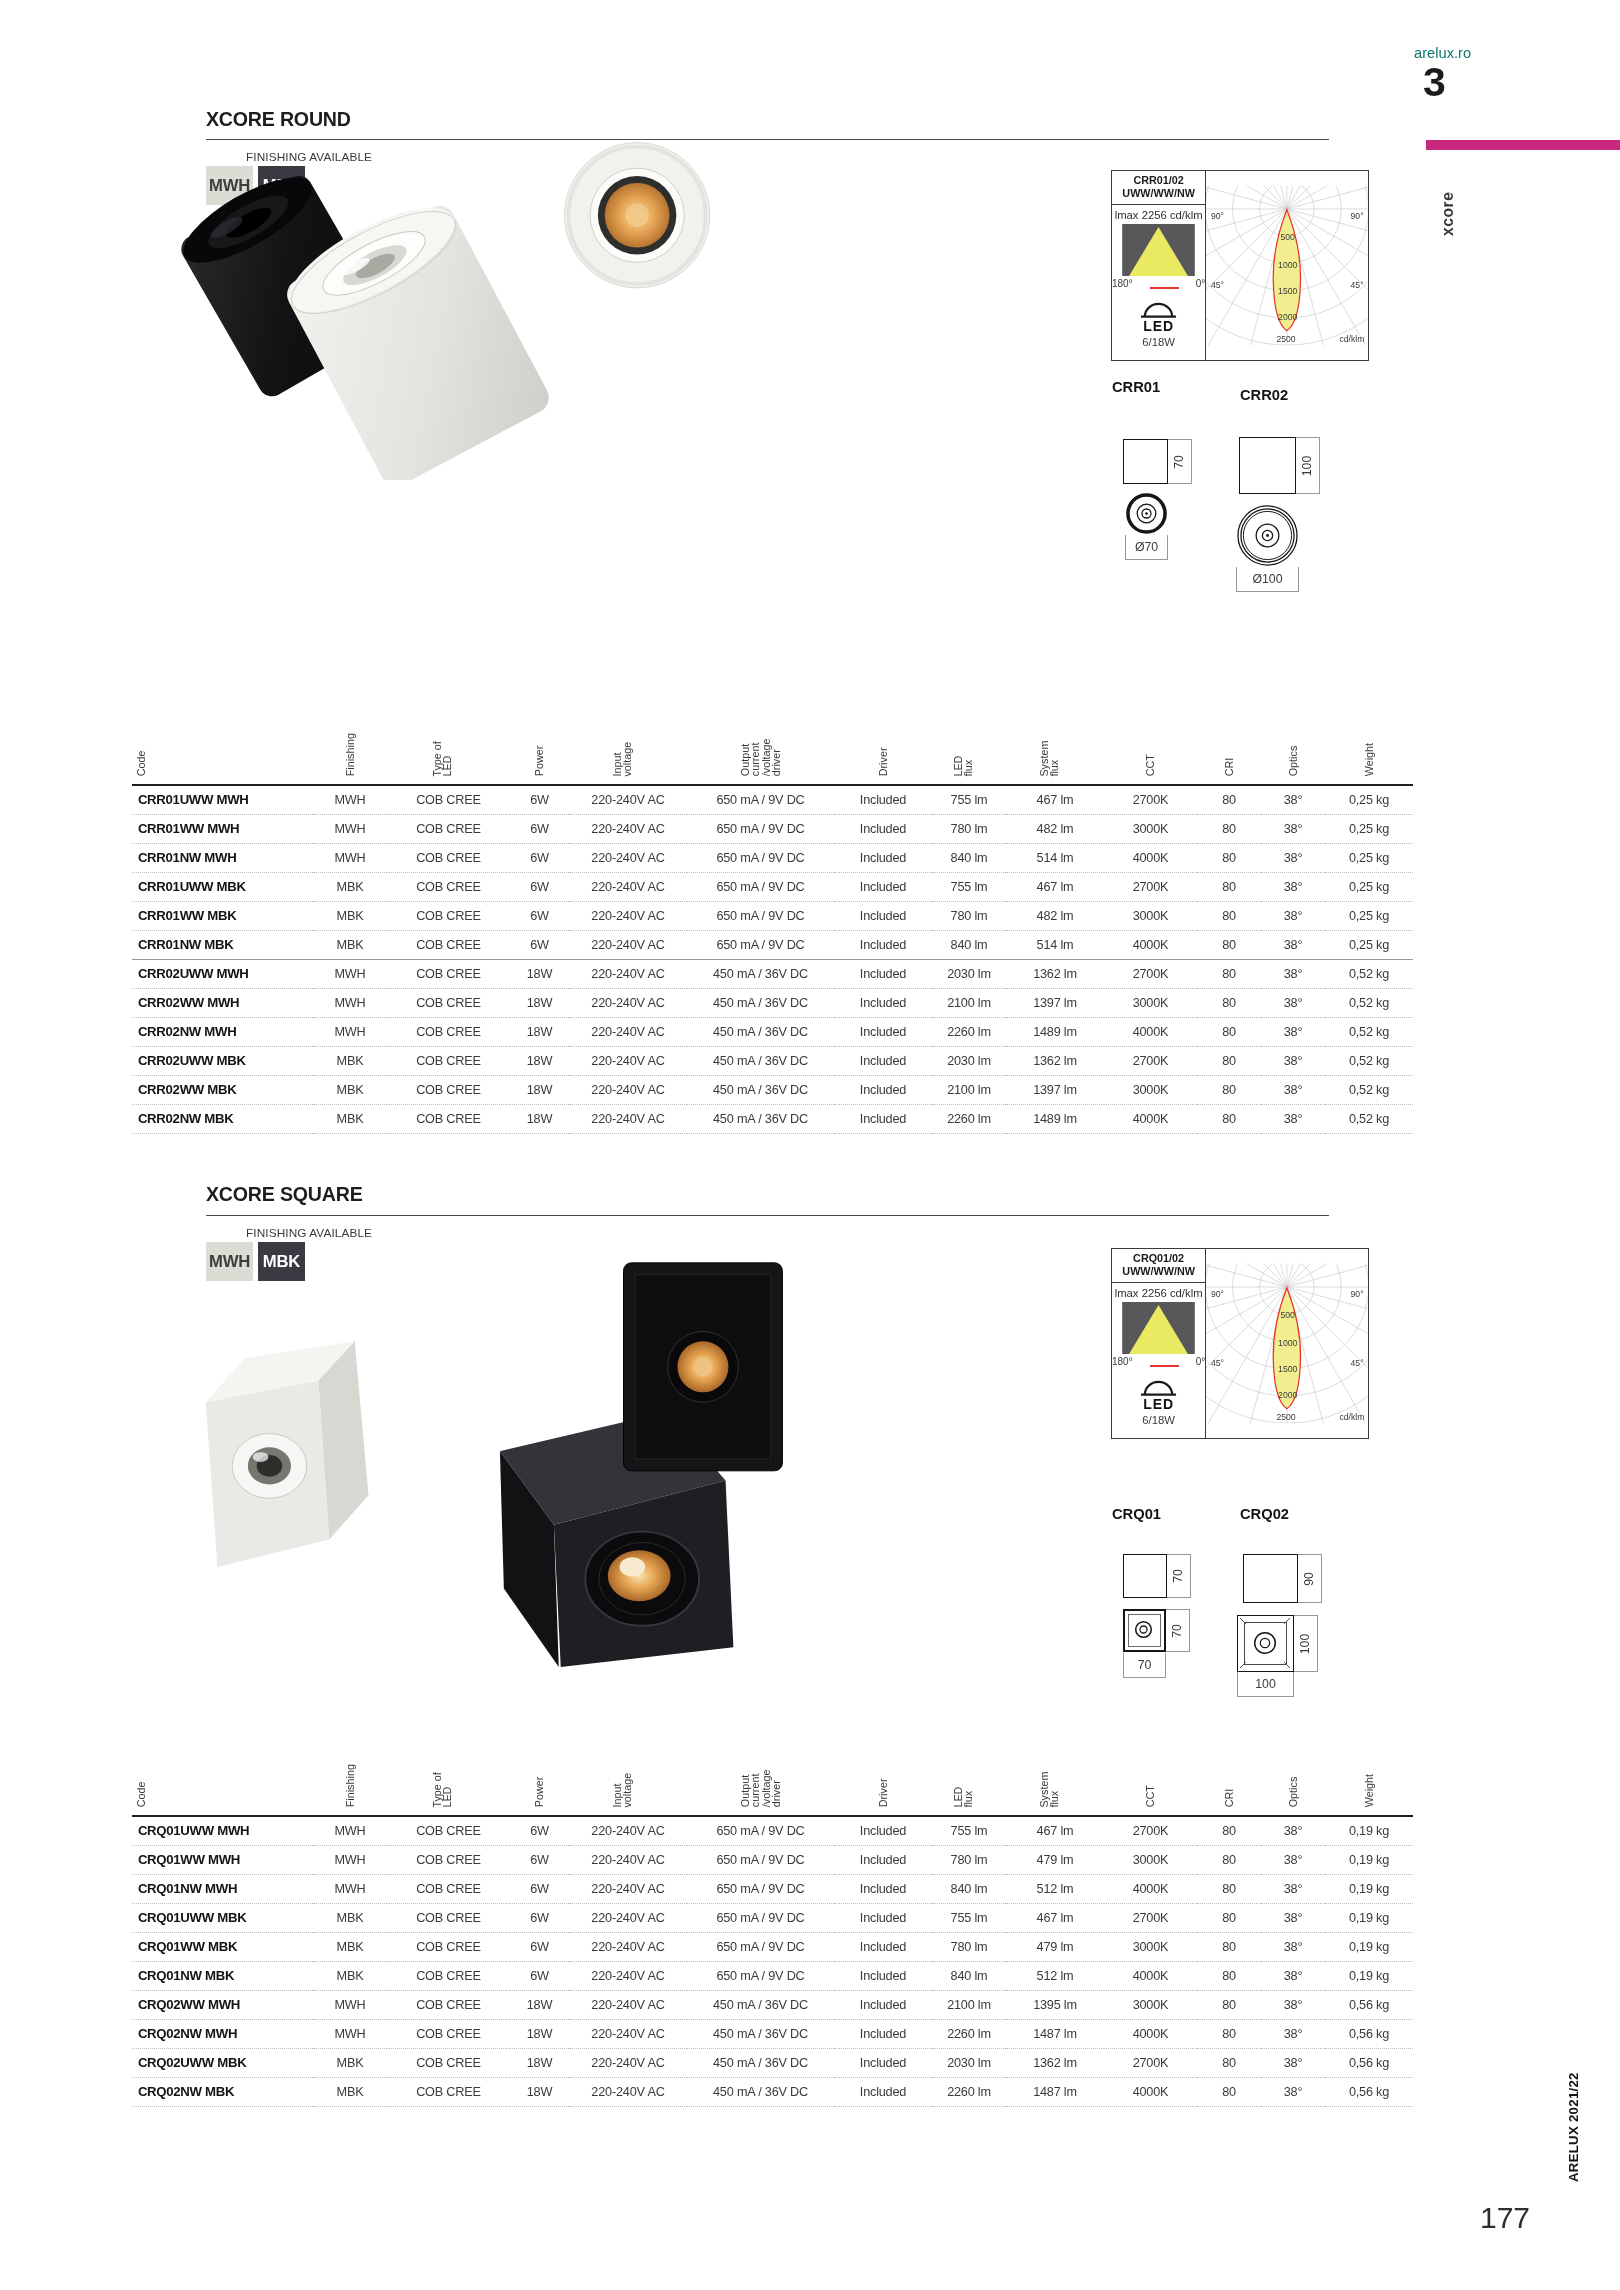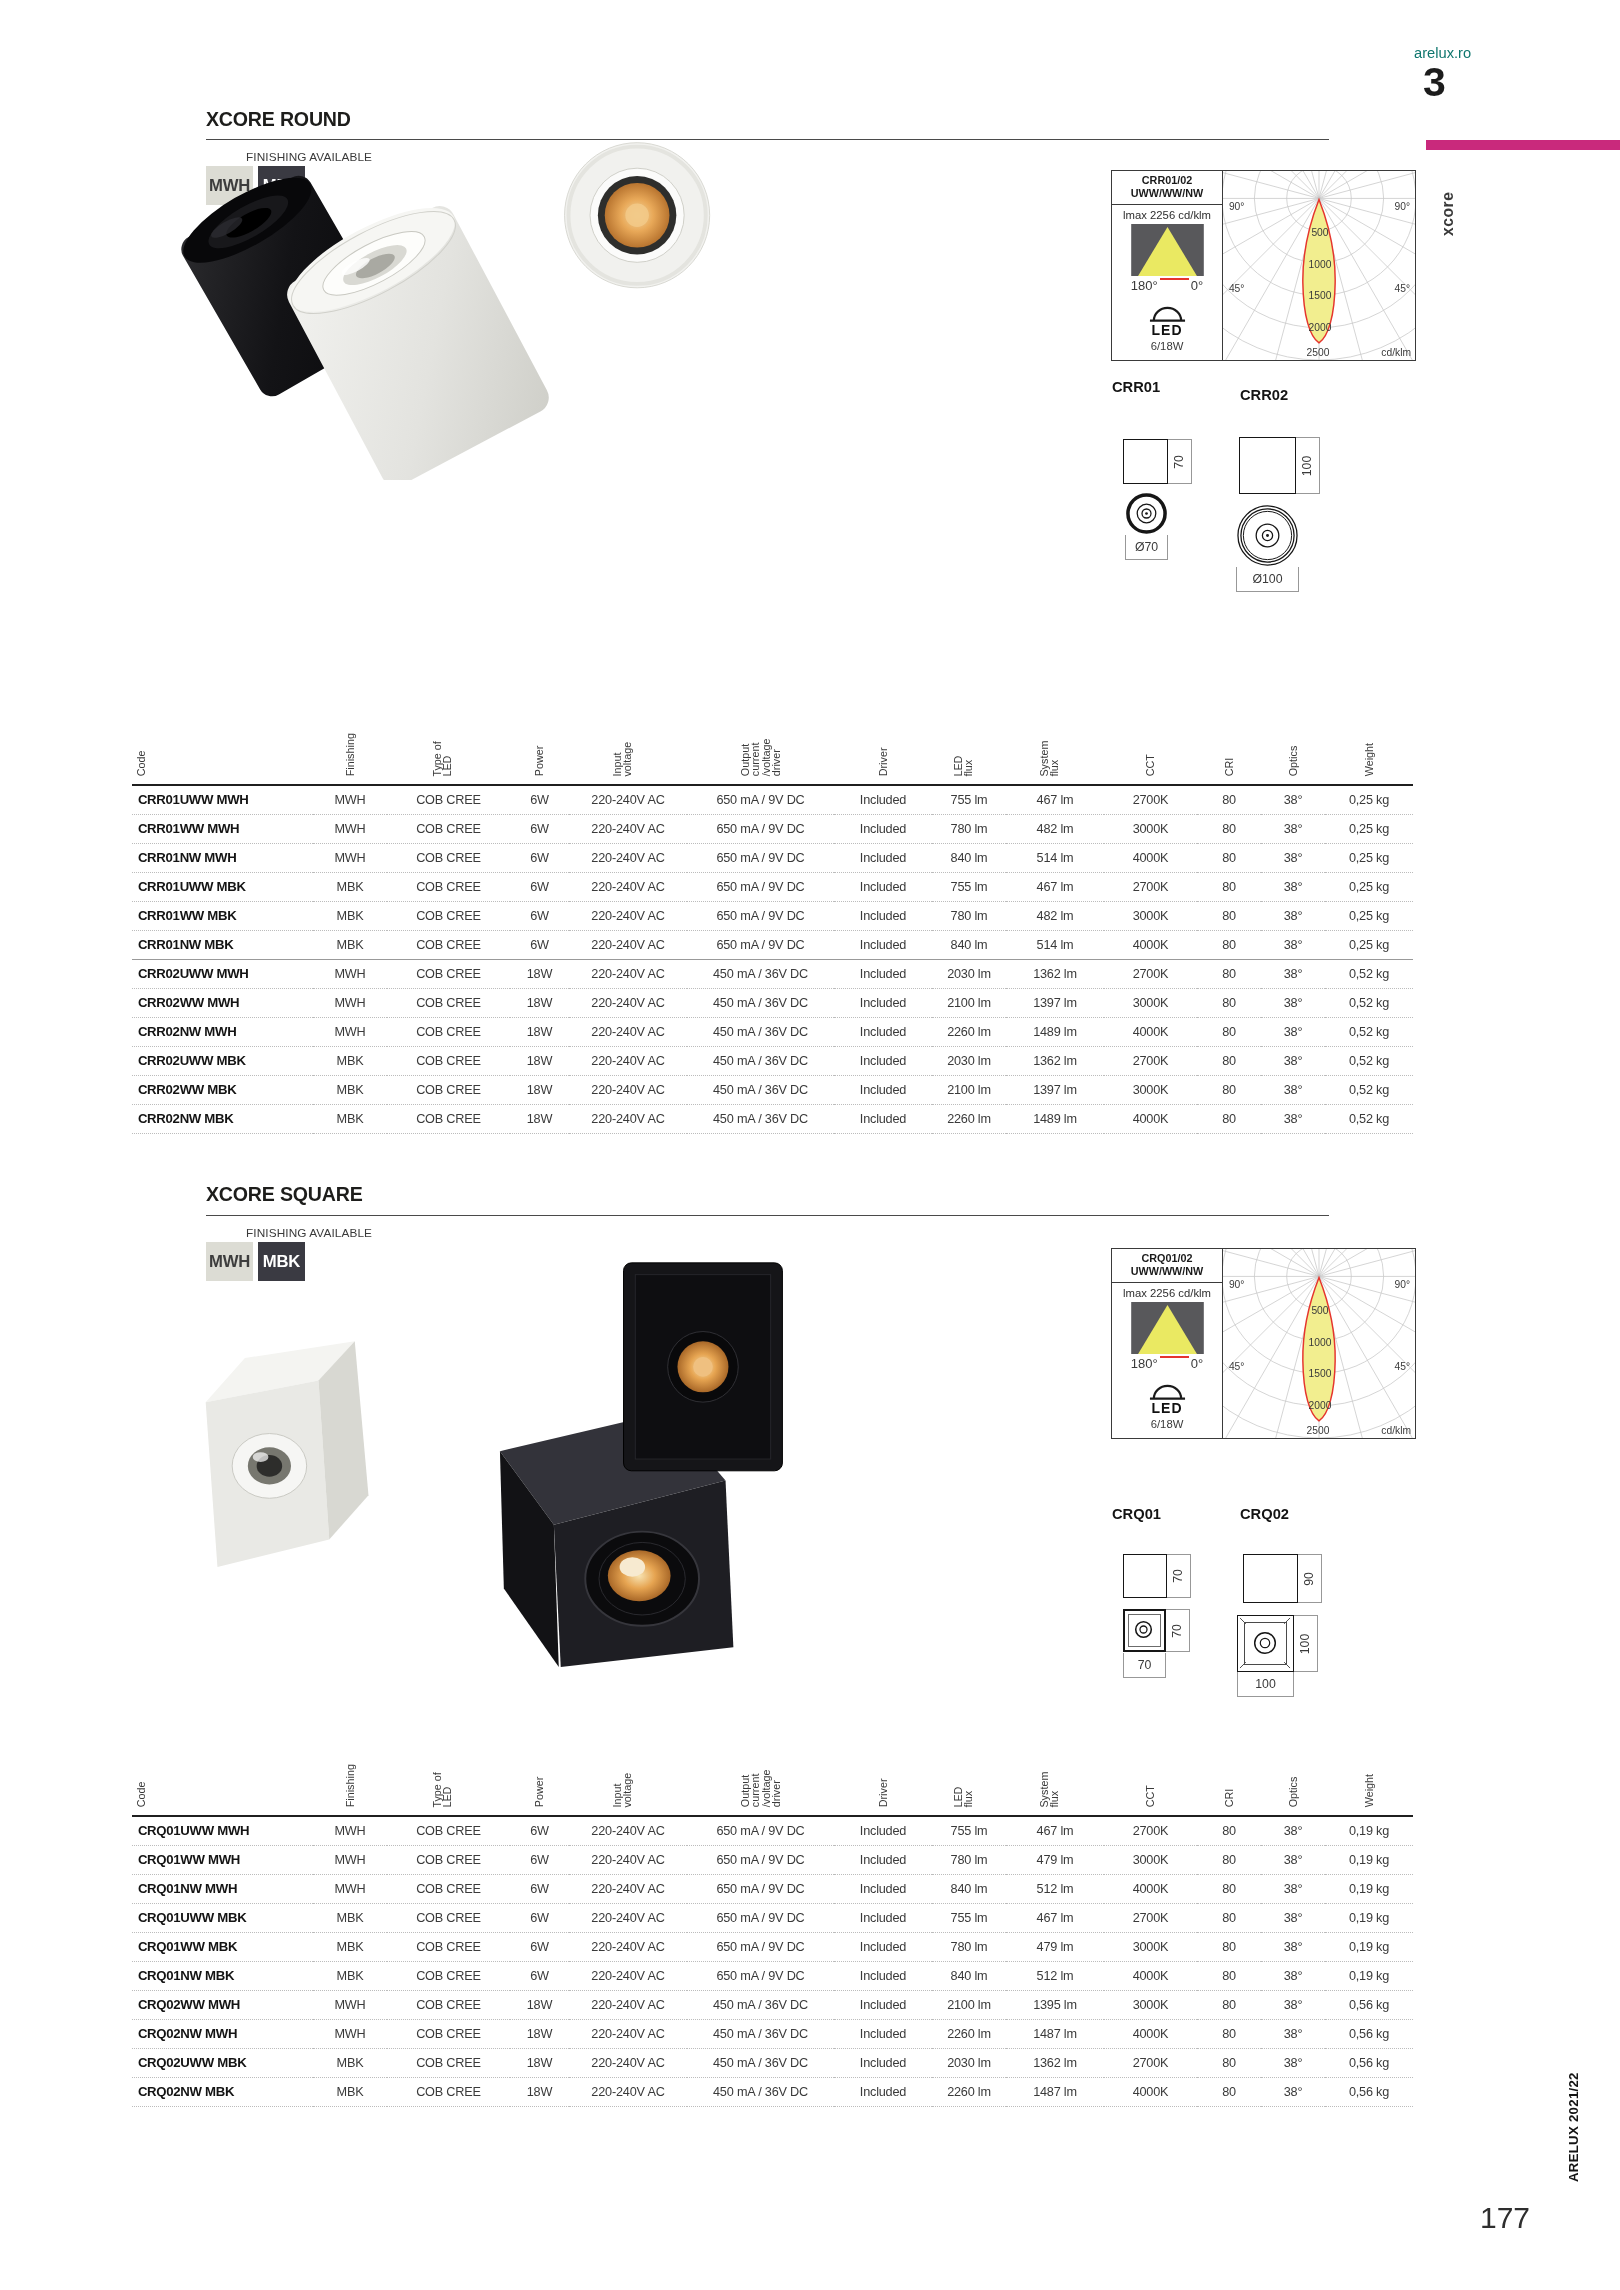--- a/index.html
+++ b/index.html
@@ -22,28 +22,28 @@
   .sec-rule  { position:absolute; left:206px; width:1123px; height:1px; background:#4a4a4a; }
   .fin-label { position:absolute; left:206px; font-size:11.8px; color:#3a3a3a; letter-spacing:0.1px;margin-left:40px; }
   .fin-badges{ position:absolute; left:206px; display:flex; gap:4.9px; }
   .badge { width:47px; height:39px; display:flex; align-items:center; justify-content:center;
            font-weight:bold; font-size:16.7px; letter-spacing:-0.3px; }
   .badge.mwh { background:#dcdcd4; color:#3d3d3d; }
   .badge.mbk { background:#3a3a42; color:#ffffff; }
   .photo { position:absolute; }
 
   
-  .phot { position:absolute; width:305px; height:191px; border:1px solid #3a3a3a; background:#fff;
+  .phot { position:absolute; width:258px; height:191px; border:1px solid #3a3a3a; background:#fff;
           display:flex; box-sizing:border-box; }
   .phot-info { width:110px; border-right:1px solid #3a3a3a; display:flex; flex-direction:column; align-items:center; }
   .phot-models { width:100%; border-bottom:1px solid #3a3a3a; text-align:center; font-weight:bold;
                  font-size:10.8px; line-height:1.2; padding:2.9px 0 3.9px; color:#1a1a1a; }
   .phot-lmax { font-size:11.3px; padding:3.9px 0 2px; color:#2e2e2e; }
   .beam-icon { display:block; margin-top:1px; }
-  .angle-row { display:flex; align-items:flex-start; gap:2px; font-size:13px; margin-top:2px; color:#3a3a3a; }
+  .angle-row { display:flex; align-items:flex-end; gap:17px; font-size:10px; margin-top:2px; color:#3a3a3a; }
   .red-line { display:inline-block; width:29px; height:2px; background:#e5352e; }
   .led-icon { display:block; margin-top:8.8px; }
   .led-label { font-weight:bold; font-size:14px; letter-spacing:1px; color:#111; margin-top:-1px; }
   .watt { font-size:11.3px; margin-top:2px; }
   .polar { display:block; }
   .polar-grid circle, .polar-grid line { fill:none; stroke:#c9c9c9; stroke-width:0.8; }
   .polar text { font-size:10.5px; fill:#3a3a3a; font-family:"Liberation Sans", sans-serif; }
   .lobe { fill:#f2ee8f; stroke:#e5352e; stroke-width:1.5; }
 
   

